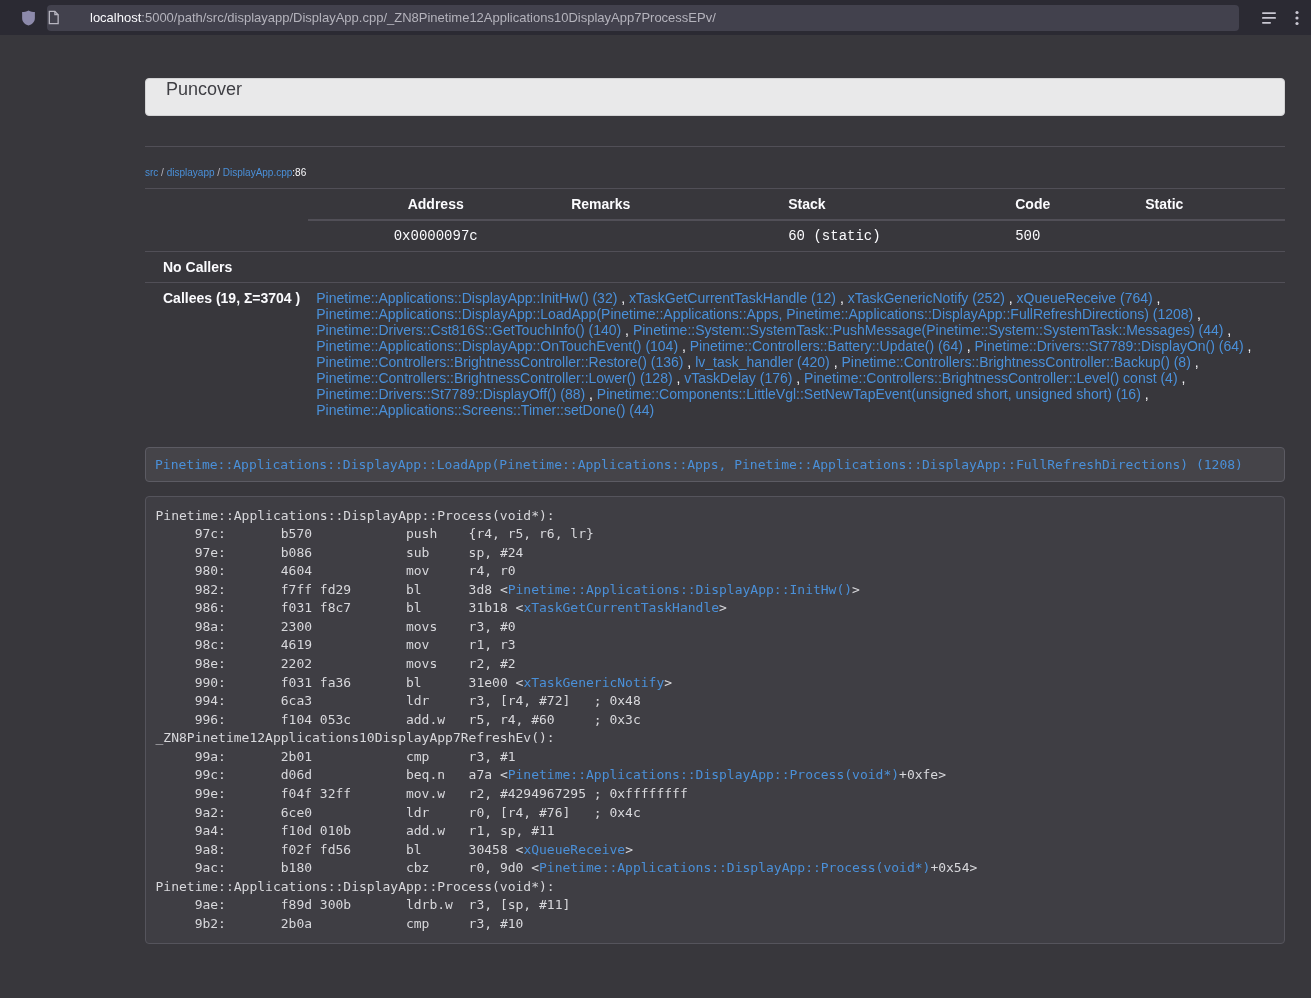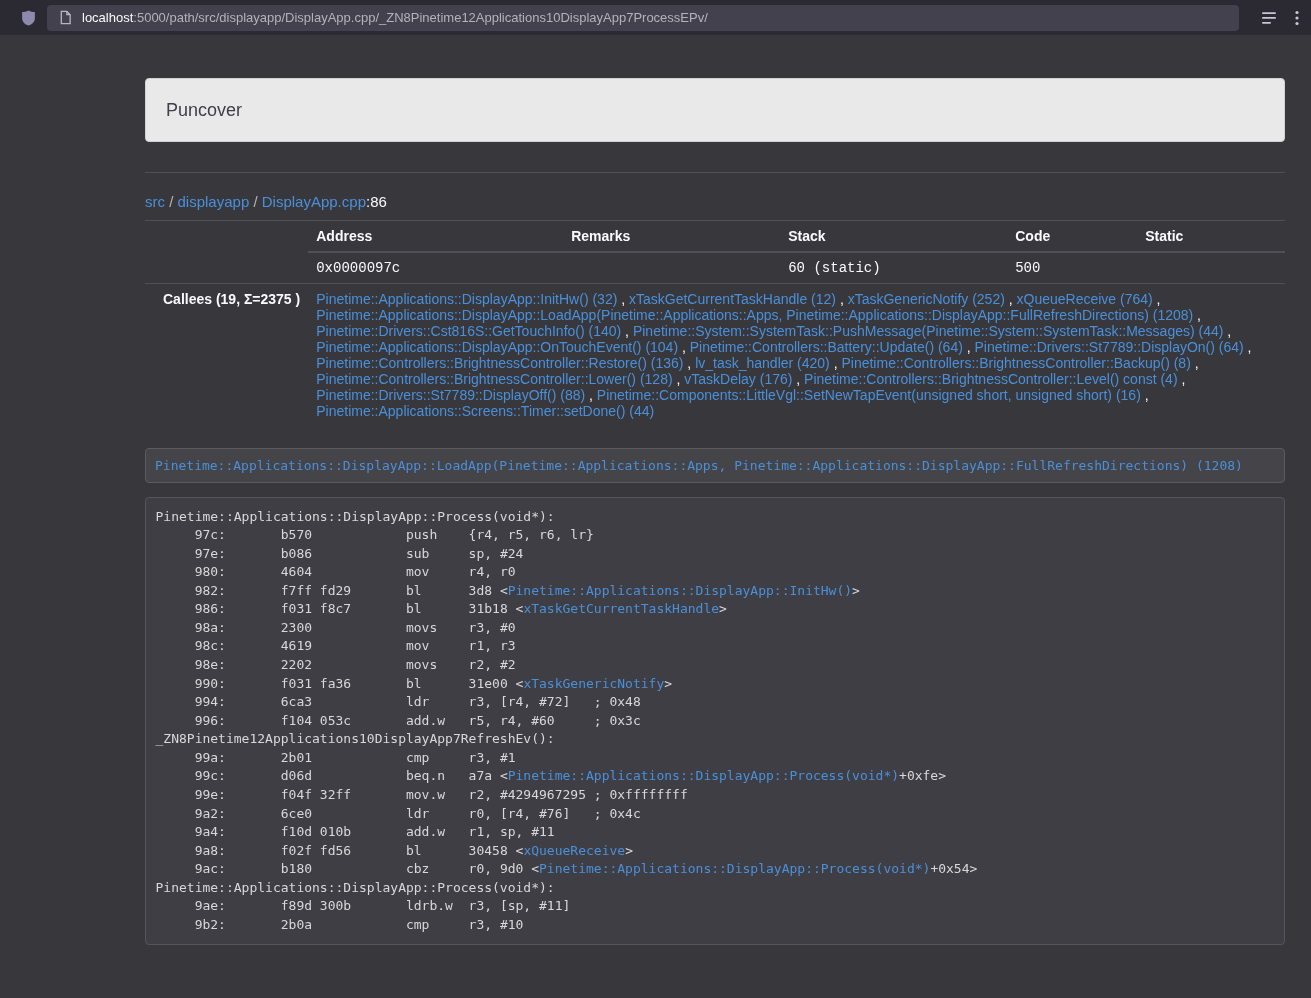--- a/index.html
+++ b/index.html
@@ -11,46 +11,46 @@
   }
   *{box-sizing:border-box}
   html,body{margin:0;padding:0}
   body{width:1311px;height:998px;overflow:hidden;background:var(--page-bg);
        font-family:"Liberation Sans",sans-serif;font-size:14px;color:var(--text);}
 
   
   .chrome{height:35px;background:var(--chrome-bg);display:flex;align-items:center;padding:0 12px 0 20px;}
   .icon-btn{display:flex;align-items:center;justify-content:center;flex:0 0 auto;cursor:pointer;}
   .urlbar{flex:1;height:26px;background:var(--urlbar-bg);border-radius:4px;display:flex;align-items:center;
-          margin:0 14px 0 10px;padding:0 12px;min-width:0;}
+          margin:0 14px 0 10px;padding:0 0;min-width:0;gap:20px;}
   .url{font-size:13px;color:var(--muted);white-space:nowrap;overflow:hidden;margin-left:10px;}
   .url .domain{color:var(--text);}
   .chrome .right{margin-left:8px;}
   .menu-btn{margin-left:18px;}
 
   
   .container{width:1140px;margin-left:145px;}
-  .navbar{margin-top:43px;height:64px;background:var(--navbar-bg);border:1px solid var(--navbar-border);
-          border-radius:4px;display:flex;align-items:center;}
+  .navbar{margin-top:43px;height:38px;background:var(--navbar-bg);border:1px solid var(--navbar-border);
+          border-radius:4px;display:flex;align-items:flex-start;}
   .brand{padding:0 15px 0 20px;font-size:18px;color:var(--navbar-text);text-decoration:none;}
   hr.divider{border:none;border-top:1px solid var(--border);margin:30px 0 0;}
-  .breadcrumb{margin:20px 0 10px;font-size:15px;}
+  .breadcrumb{margin:20px 0 10px;font-size:10px;}
   .breadcrumb .sep{color:var(--muted);}
   a.lnk{color:var(--link);text-decoration:none;}
 
   table.tbl{width:100%;border-collapse:collapse;font-size:14px;}
   .tbl > tbody > tr > th,
   .tbl > tbody > tr > td{border-top:1px solid var(--border);vertical-align:top;text-align:left;}
   .tbl > tbody > tr > th{width:159px;padding:7px 8px 7px 18px;font-weight:bold;white-space:nowrap;}
   .tbl > tbody > tr > td{padding:7px 8px;}
   .tbl td.nopad{padding:0;}
   table.inner{width:100%;border-collapse:collapse;font-size:14px;}
   .inner th{padding:7px 8px;text-align:left;font-weight:bold;border-bottom:2px solid var(--border);}
   .inner td{padding:7px 8px;font-family:Liberation Mono, monospace;}
-  .inner th:nth-child(1),.inner td:nth-child(1){width:255px;}
+  .inner th:nth-child(1),.inner td:nth-child(1){width:255px;text-align:center;}
   .inner th:nth-child(2),.inner td:nth-child(2){width:217px;}
   .inner th:nth-child(3),.inner td:nth-child(3){width:227px;margin-top:12px;}
   .inner th:nth-child(4),.inner td:nth-child(4){width:130px;margin-top:27px;}
   td.callees{line-height:16px;}
   .fn-ic{display:inline-block;vertical-align:-3px;margin-right:7px;}
 
   .well{margin-top:22px;padding:9px;background:var(--well-bg);border:1px solid var(--well-border);
         border-radius:4px;font-family:"DejaVu Sans Mono",monospace;font-size:13px;
         white-space:nowrap;overflow:hidden;}
   pre.code{margin:14px 0 0;padding:9.5px;background:var(--pre-bg);border:1px solid var(--pre-border);
@@ -122,21 +122,25 @@
                 <td></td>
                 <td>60 (static)</td>
                 <td>500</td>
                 <td></td>
               </tr>
             </tbody>
           </table>
         </td>
       </tr>
       <tr>
-        <th>Callees (19, Σ=2375 )</th>
+        <th>No Callers</th>
+        <td></td>
+      </tr>
+      <tr>
+        <th>Callees (19, Σ=3704 )</th>
         <td class="callees"><a href="#" class="lnk">Pinetime::Applications::DisplayApp::InitHw() (32)</a> , <a href="#" class="lnk">xTaskGetCurrentTaskHandle (12)</a> , <a href="#" class="lnk">xTaskGenericNotify (252)</a> , <a href="#" class="lnk">xQueueReceive (764)</a> , <a href="#" class="lnk">Pinetime::Applications::DisplayApp::LoadApp(Pinetime::Applications::Apps, Pinetime::Applications::DisplayApp::FullRefreshDirections) (1208)</a> , <a href="#" class="lnk">Pinetime::Drivers::Cst816S::GetTouchInfo() (140)</a> , <a href="#" class="lnk">Pinetime::System::SystemTask::PushMessage(Pinetime::System::SystemTask::Messages) (44)</a> , <a href="#" class="lnk">Pinetime::Applications::DisplayApp::OnTouchEvent() (104)</a> , <a href="#" class="lnk">Pinetime::Controllers::Battery::Update() (64)</a> , <a href="#" class="lnk">Pinetime::Drivers::St7789::DisplayOn() (64)</a> , <a href="#" class="lnk">Pinetime::Controllers::BrightnessController::Restore() (136)</a> , <a href="#" class="lnk">lv_task_handler (420)</a> , <a href="#" class="lnk">Pinetime::Controllers::BrightnessController::Backup() (8)</a> , <a href="#" class="lnk">Pinetime::Controllers::BrightnessController::Lower() (128)</a> , <a href="#" class="lnk">vTaskDelay (176)</a> , <a href="#" class="lnk">Pinetime::Controllers::BrightnessController::Level() const (4)</a> , <a href="#" class="lnk">Pinetime::Drivers::St7789::DisplayOff() (88)</a> , <a href="#" class="lnk">Pinetime::Components::LittleVgl::SetNewTapEvent(unsigned short, unsigned short) (16)</a> , <a href="#" class="lnk">Pinetime::Applications::Screens::Timer::setDone() (44)</a></td>
       </tr>
     </tbody>
   </table>
 
   <div class="well">
     <a href="#" class="lnk">Pinetime::Applications::DisplayApp::LoadApp(Pinetime::Applications::Apps, Pinetime::Applications::DisplayApp::FullRefreshDirections) (1208)</a>
   </div>
 
   <pre class="code">Pinetime::Applications::DisplayApp::Process(void*):

